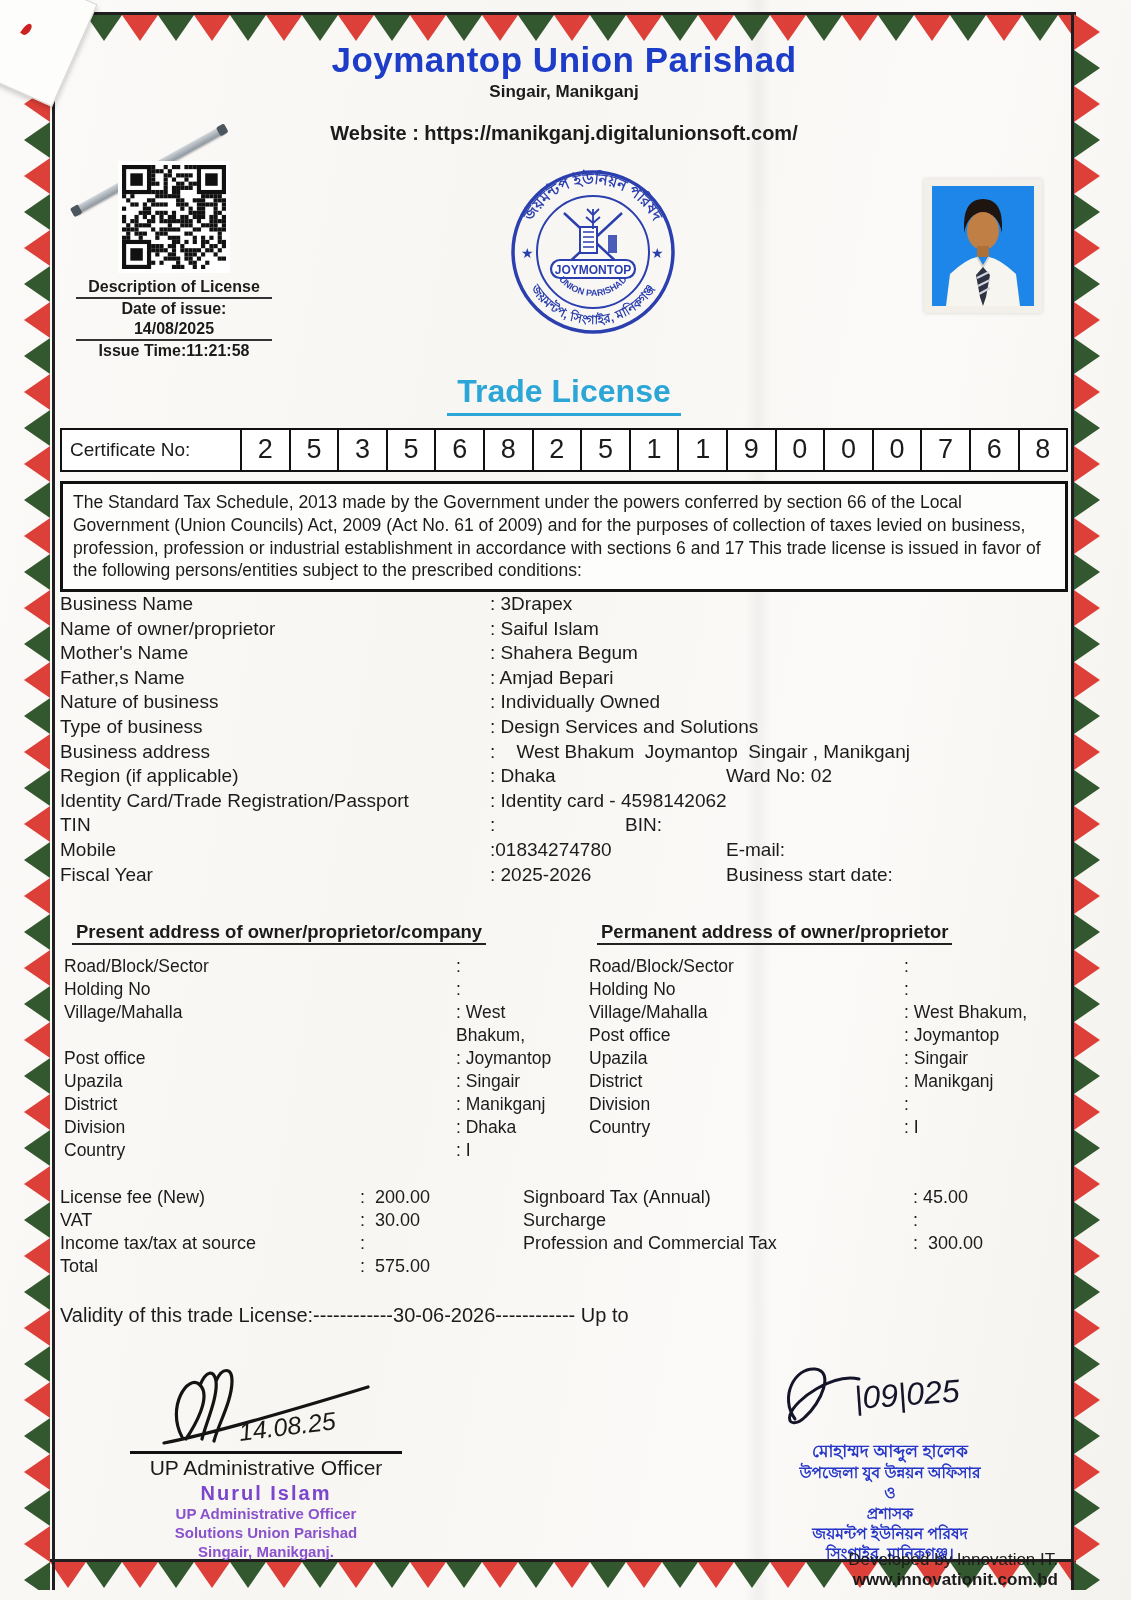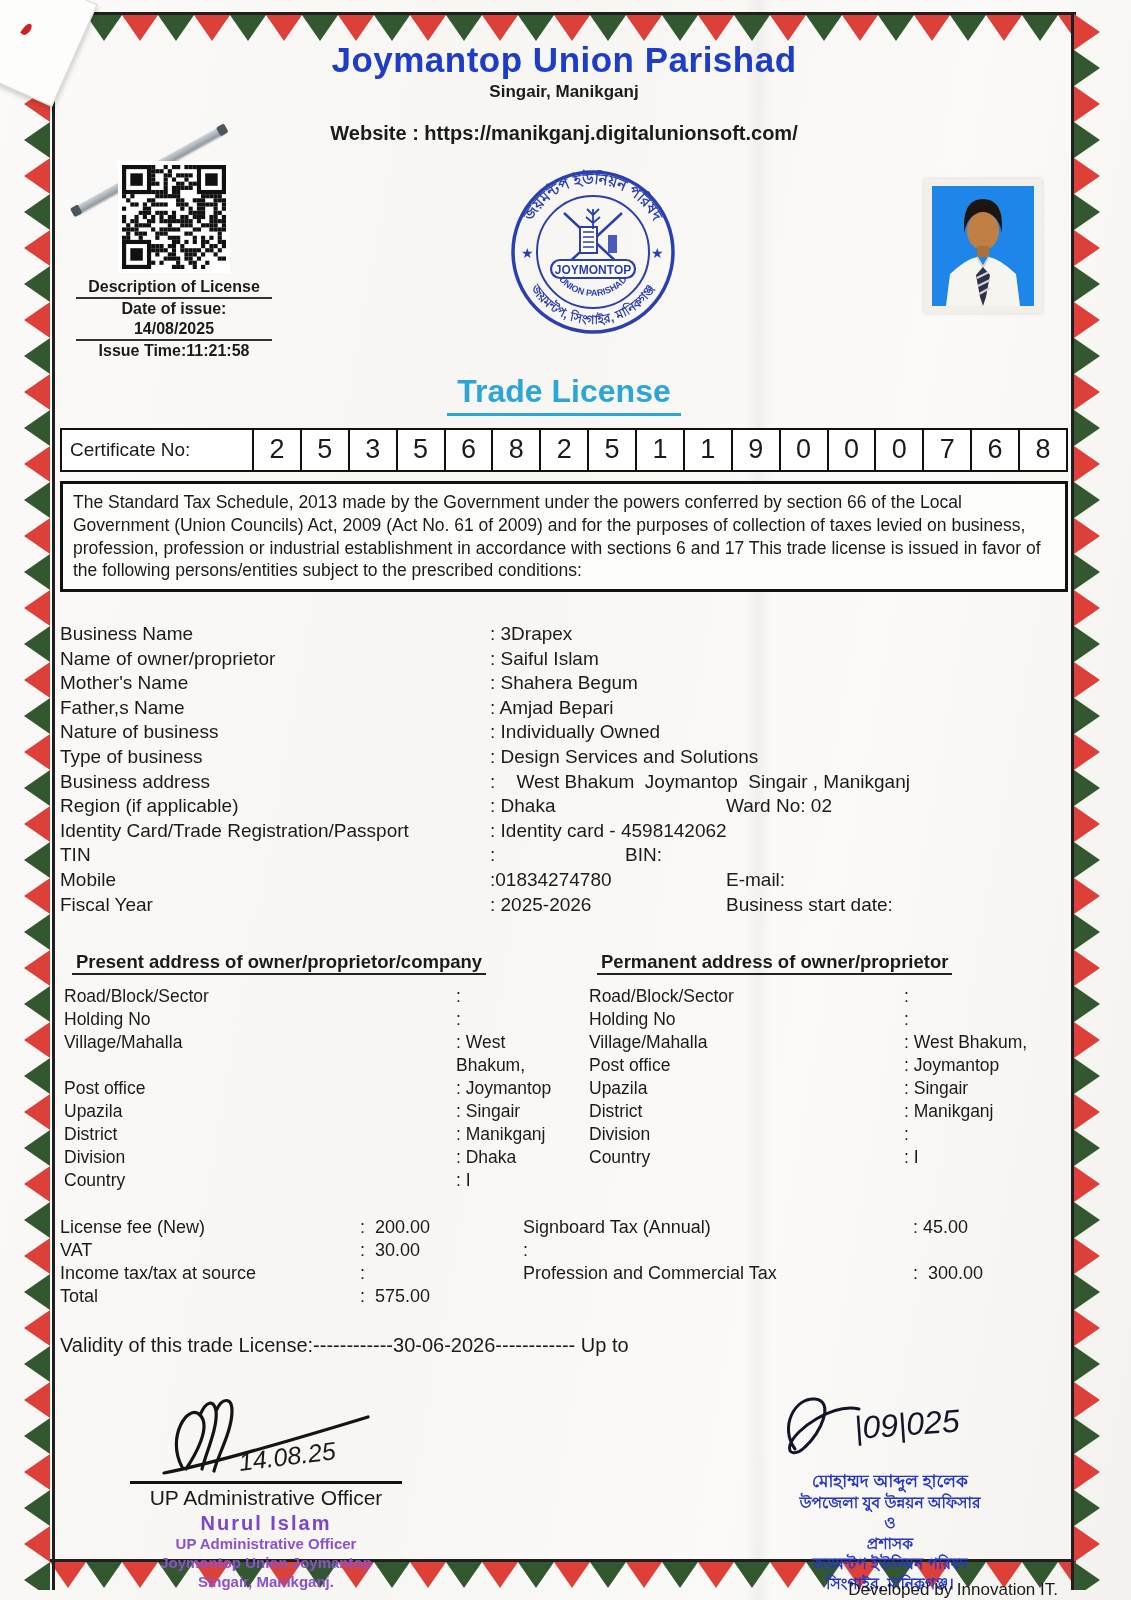--- a/index.html
+++ b/index.html
@@ -42,25 +42,25 @@
   .qrbox{width:104px;height:104px;margin:0 auto;background:#fff;padding:4px;}
   .qrbox svg{display:block;}
   .cap{font-size:16px;font-weight:700;line-height:20px;}
   .cap.u{border-bottom:2px solid #333;}
   .capwrap{width:196px;margin:4px auto 0;}
   .sealwrap{flex:1;display:flex;justify-content:center;padding-top:6px;}
   .photowrap{width:170px;flex:none;display:flex;justify-content:center;padding-top:18px;}
   .photo-frame{background:#f3f0ea;box-shadow:0 0 4px rgba(0,0,0,.15);}
   .lic{text-align:center;margin-top:12px;}
   .lic span{display:inline-block;font-size:32px;font-weight:bold;color:#2ba6d6;border-bottom:3px solid #2ba6d6;padding:0 10px 3px;}
-  .cert{display:flex;border:2px solid #111;height:40px;margin-top:12px;background:#fff;gap:12px;}
+  .cert{display:flex;border:2px solid #111;height:40px;margin-top:12px;background:#fff;}
   .clabel{width:170px;flex:none;font-size:19px;line-height:40px;padding-left:8px;}
   .ccell{flex:1;border-left:2px solid #111;font-size:27px;text-align:center;line-height:39px;}
   .introbox{border:3px solid #111;margin-top:9px;padding:7px 10px;font-size:17.5px;line-height:1.3;font-weight:500;background:#fdfdfc;}
-  .details{margin-top:30px;font-size:19px;}
+  .details{font-size:19px;}
   .det-row{display:flex;line-height:24.6px;}
   .det-l{width:430px;flex:none;}
   .det-v{flex:1;position:relative;white-space:pre-wrap;}
   .det-extra{position:absolute;top:0;}
   .x135{left:135px;} .x236{left:236px;}
   .addrs{display:flex;margin-top:34px;}
   .ablock{flex:none;}
   .ablock.p1{width:505px;margin-right:20px;padding-left:4px;}
   .ablock.p2{flex:1;}
   .ahead{display:inline-block;font-size:18.5px;font-weight:600;border-bottom:2px solid #222;padding:0 4px 0;margin-left:8px;}
@@ -750,20 +750,21 @@
             <span class="rl">Total</span>
             <span class="rv">:  575.00</span>
           </div>
         </div>
       <div class="fblock2" id="fees-right">
           <div class="drow">
             <span class="rl">Signboard Tax (Annual)</span>
             <span class="rv">: 45.00</span>
           </div>
           <div class="drow">
+            <span class="rl">Surcharge</span>
             <span class="rv">:</span>
           </div>
           <div class="drow">
             <span class="rl">Profession and Commercial Tax</span>
             <span class="rv">:  300.00</span>
           </div>
         </div>
     </div>
 
     <div class="validity">Validity of this trade License:------------30-06-2026------------ Up to</div>
@@ -772,21 +773,21 @@
       <div class="sigL">
         <svg width="260" height="96" viewBox="0 0 260 96">
           <path d="M46,80 C30,50 52,16 64,28 C76,40 58,70 50,82 M64,28 C70,14 78,12 80,24 C82,40 70,66 66,82 M80,24 C86,10 96,10 96,24 C96,44 82,68 78,84 M28,86 C80,76 160,52 232,30" stroke="#141414" stroke-width="3.2" fill="none" stroke-linecap="round"></path>
           <text x="104" y="84" font-size="25" fill="#1a1a1a" class="hand" transform="rotate(-7 104 84)">14.08.25</text>
         </svg>
         <div class="line"></div>
         <div class="stitle">UP Administrative Officer</div>
         <div class="pname">Nurul Islam</div>
         <div id="left-stamp-lines">
             <div class="pline">UP Administrative Officer</div>
-            <div class="pline">Joymontop Union Joymantop</div>
+            <div class="pline">Solutions Union Parishad</div>
             <div class="pline">Singair, Manikganj.</div>
           </div>
       </div>
 
       <div class="sigR">
         <svg width="270" height="78" viewBox="0 0 270 78">
           <path d="M40,62 C24,40 40,10 60,12 C80,14 66,46 50,60 C42,68 32,68 35,58 C40,42 78,16 104,22" stroke="#15152a" stroke-width="3" fill="none" stroke-linecap="round"></path>
           <text x="100" y="52" font-size="32" fill="#15152a" class="hand" transform="rotate(-4 100 52)">|09|025</text>
         </svg>
         <div class="bstamp" id="right-stamp">

